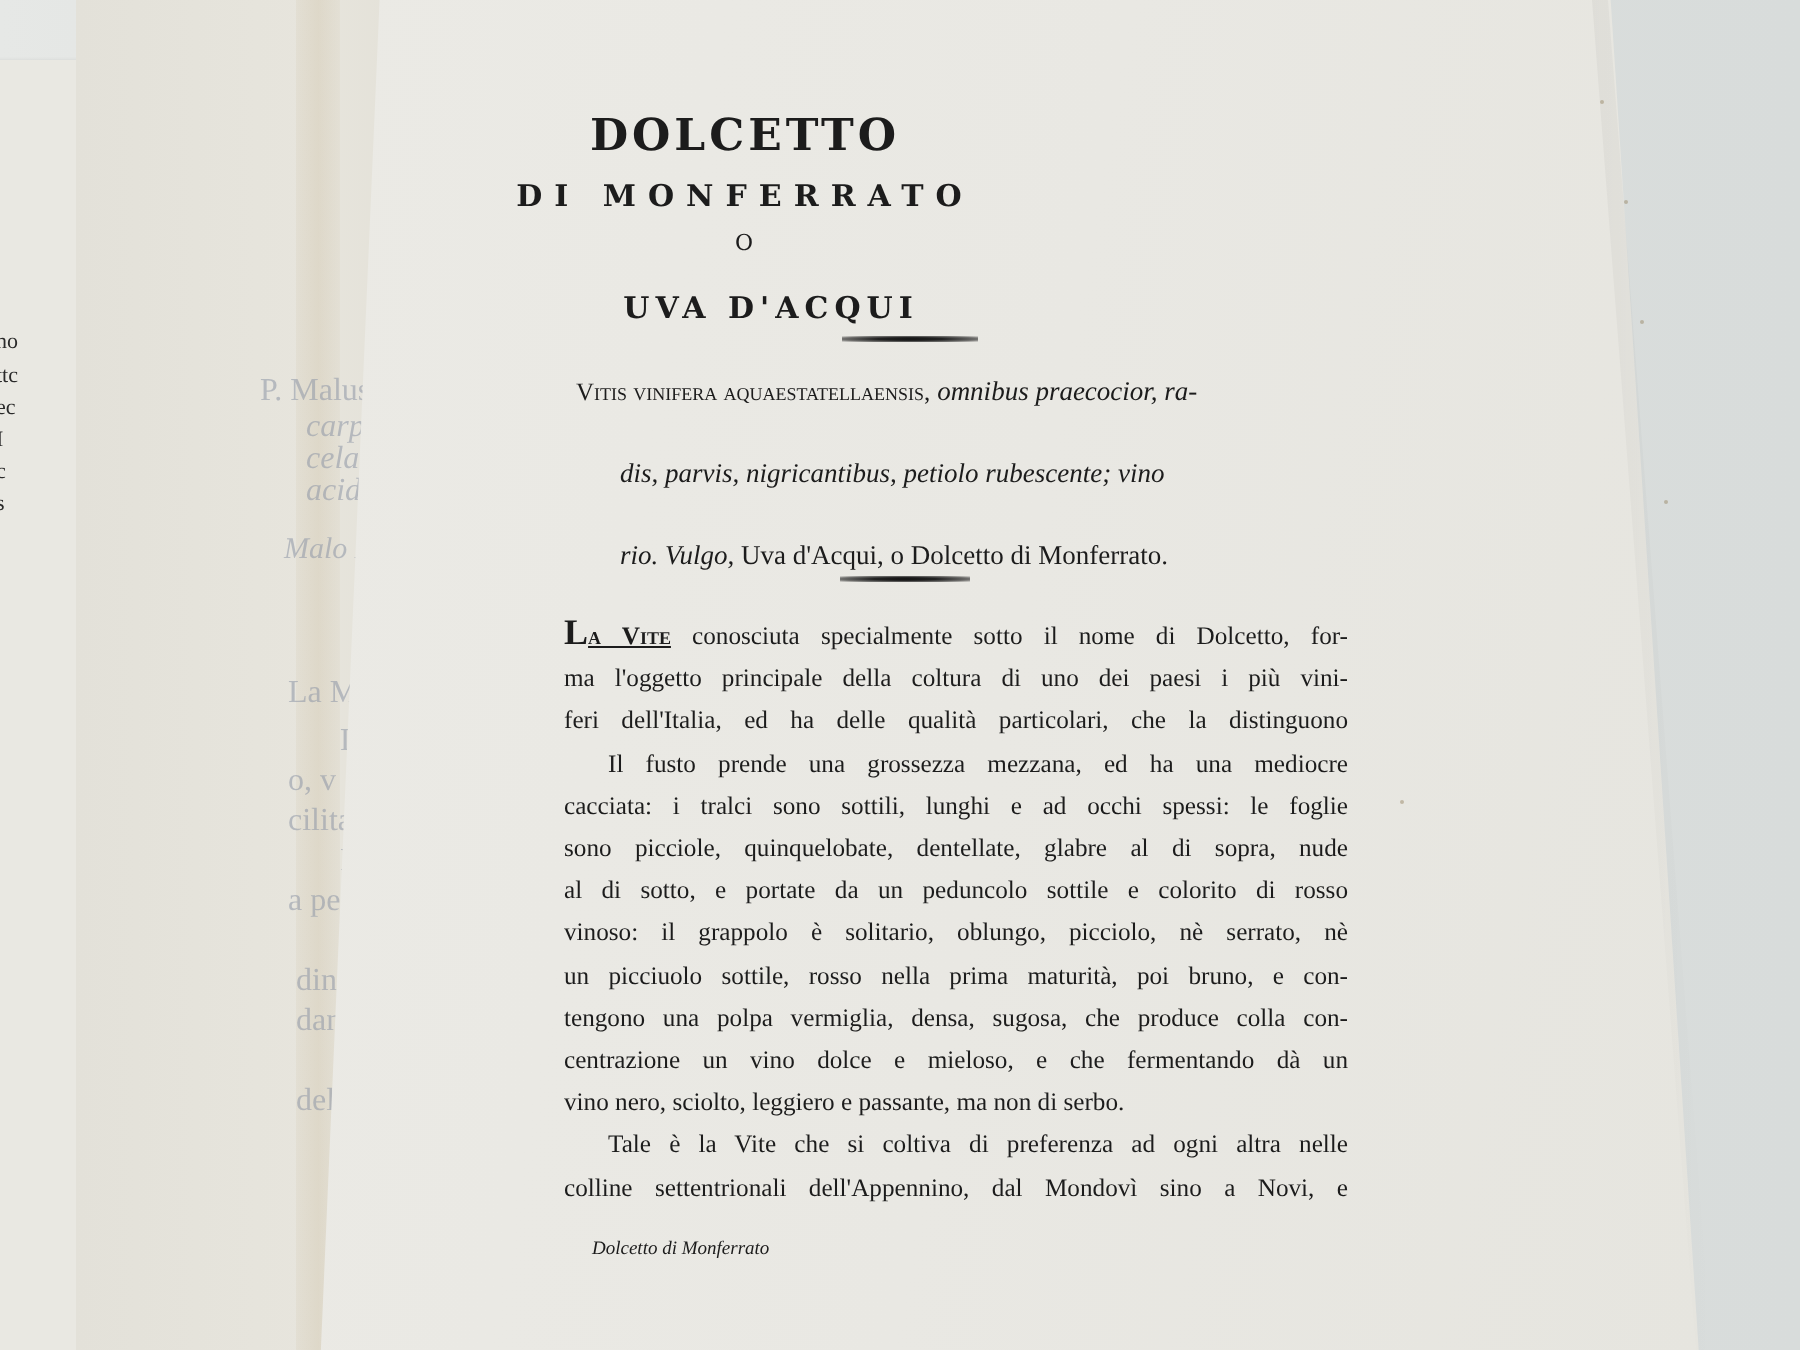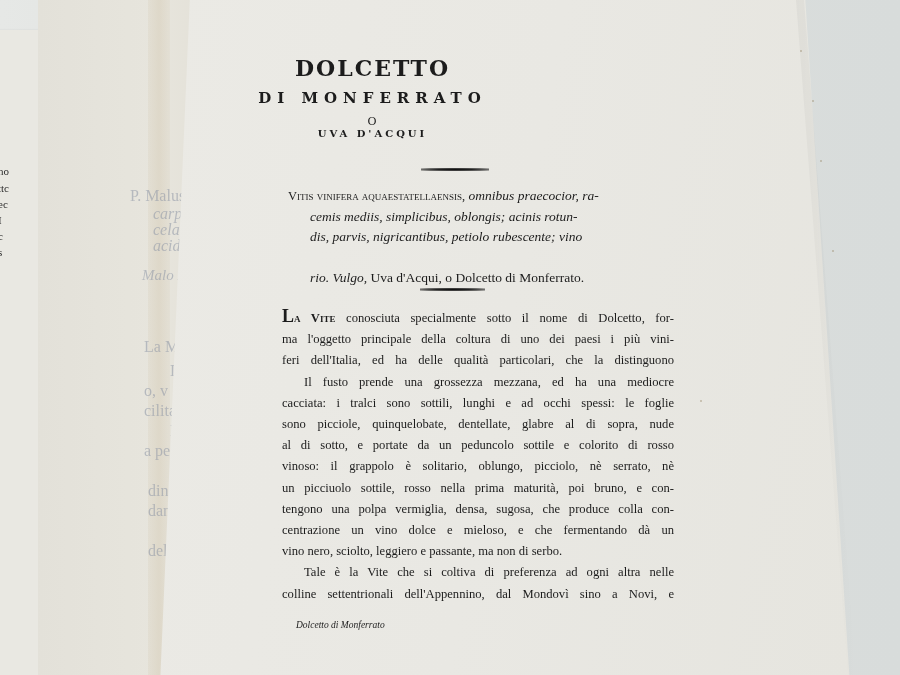--- a/index.html
+++ b/index.html
@@ -48,21 +48,21 @@
     background:linear-gradient(90deg, rgba(0,0,0,0.04), rgba(0,0,0,0));
     clip-path: polygon(0 0, 8px 0, 60px 100%, 52px 100%);
   }
   .content { position:absolute; left:0; top:0; width:900px; height:675px; color:#1c1c1c; }
   .title {
     position:absolute; left:0; width:745px; text-align:center; letter-spacing:1px;
   }
   .t1 { top:55px; font-size:22px; font-weight:bold; letter-spacing:2px; }
   .t2 { top:89px; font-size:15px; font-weight:bold; letter-spacing:6px; }
   .t3 { top:115px; font-size:11px; }
-  .t4 { top:128px; font-size:10px; font-weight:bold; letter-spacing:3px; }
+  .t4 { top:145px; font-size:15px; font-weight:bold; letter-spacing:3px;margin-left:13px; }
   .rule {
     position:absolute; height:3px;
     background:radial-gradient(ellipse at center, #111 0%, #222 35%, rgba(30,30,30,0.6) 70%, rgba(30,30,30,0) 100%);
   }
   .rule1 { left:421px; top:168px; width:68px; }
   .rule2 { left:420px; top:288px; width:65px; }
   .latin {
     position:absolute; left:288px; top:186px; width:390px;
     font-size:13.5px; line-height:20.5px; font-style:italic;
     font-family:"Liberation Serif", serif;
@@ -72,21 +72,21 @@
   .body {
     position:absolute; left:282px; top:306px; width:392px;
     font-size:12.6px; line-height:21.2px; text-align:justify;
     font-family:"Liberation Serif", serif;
   }
   .body p { margin:0; }
   .body .line { display:block; text-align:justify; text-align-last:justify; white-space:nowrap; }
   .body .indent { padding-left:22px; }
   .body .last { text-align-last:left; }
   .dropcap { font-size:18px; font-weight:bold; }
-  .smallcaps { font-variant:small-caps; font-weight:bold; }
+  .smallcaps { font-variant:small-caps; font-weight:bold;text-decoration:underline; }
   .caption {
     position:absolute; left:296px; top:620px; font-size:9.5px; font-style:italic;
     font-family:"Liberation Serif", serif;
   }
   .speck { position:absolute; width:2px; height:2px; border-radius:50%; background:#9a8a6a; opacity:0.5; }
 </style>
 </head>
 <body>
 
 <div class="bg-table"></div>
@@ -123,21 +123,21 @@
 
 <div class="content">
   <div class="title t1">DOLCETTO</div>
   <div class="title t2">DI MONFERRATO</div>
   <div class="title t3">O</div>
   <div class="title t4">UVA D'ACQUI</div>
   <div class="rule rule1"></div>
 
   <div class="latin">
     <span class="sc">Vitis vinifera aquaestatellaensis,</span><span> omnibus praecocior, ra-</span><br>
-    <span style="padding-left:22px;display:inline-block">cemis mediis, simplicibus, oblongis; acinis rotun-</span><br>
+    <br>
     <span style="padding-left:22px;display:inline-block">dis, parvis, nigricantibus, petiolo rubescente; vino</span><br>
     <br>
     <span style="padding-left:22px;display:inline-block"><span>rio. Vulgo,</span><span class="up"> Uva d'Acqui, o Dolcetto di Monferrato.</span></span>
   </div>
 
   <div class="rule rule2"></div>
 
   <div class="body">
     <p>
       <span class="line"><span class="dropcap">L</span><span class="smallcaps">a Vite</span><span> conosciuta specialmente sotto il nome di Dolcetto, for-</span></span>

